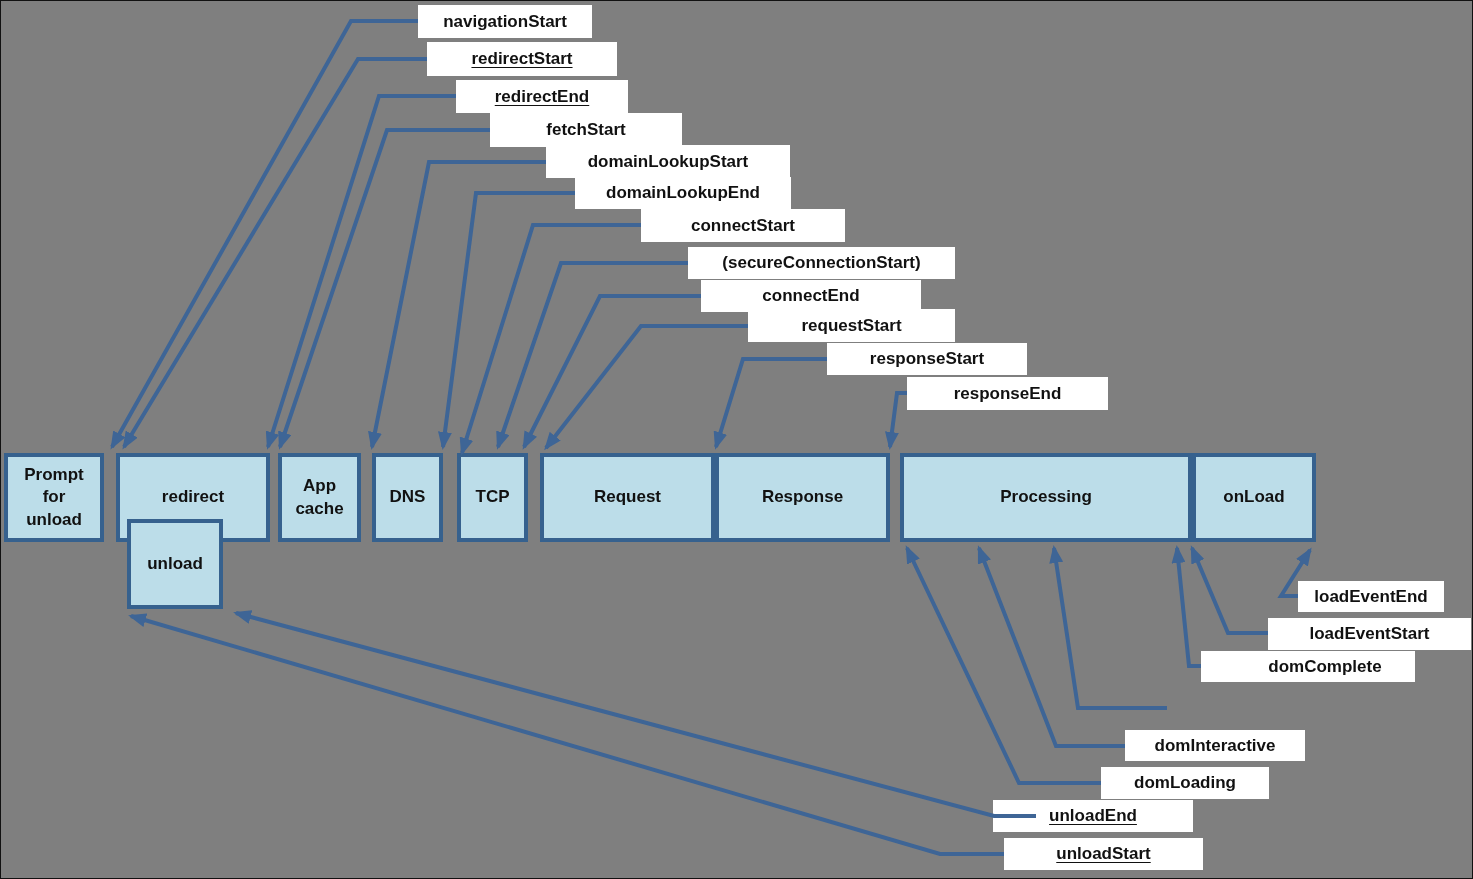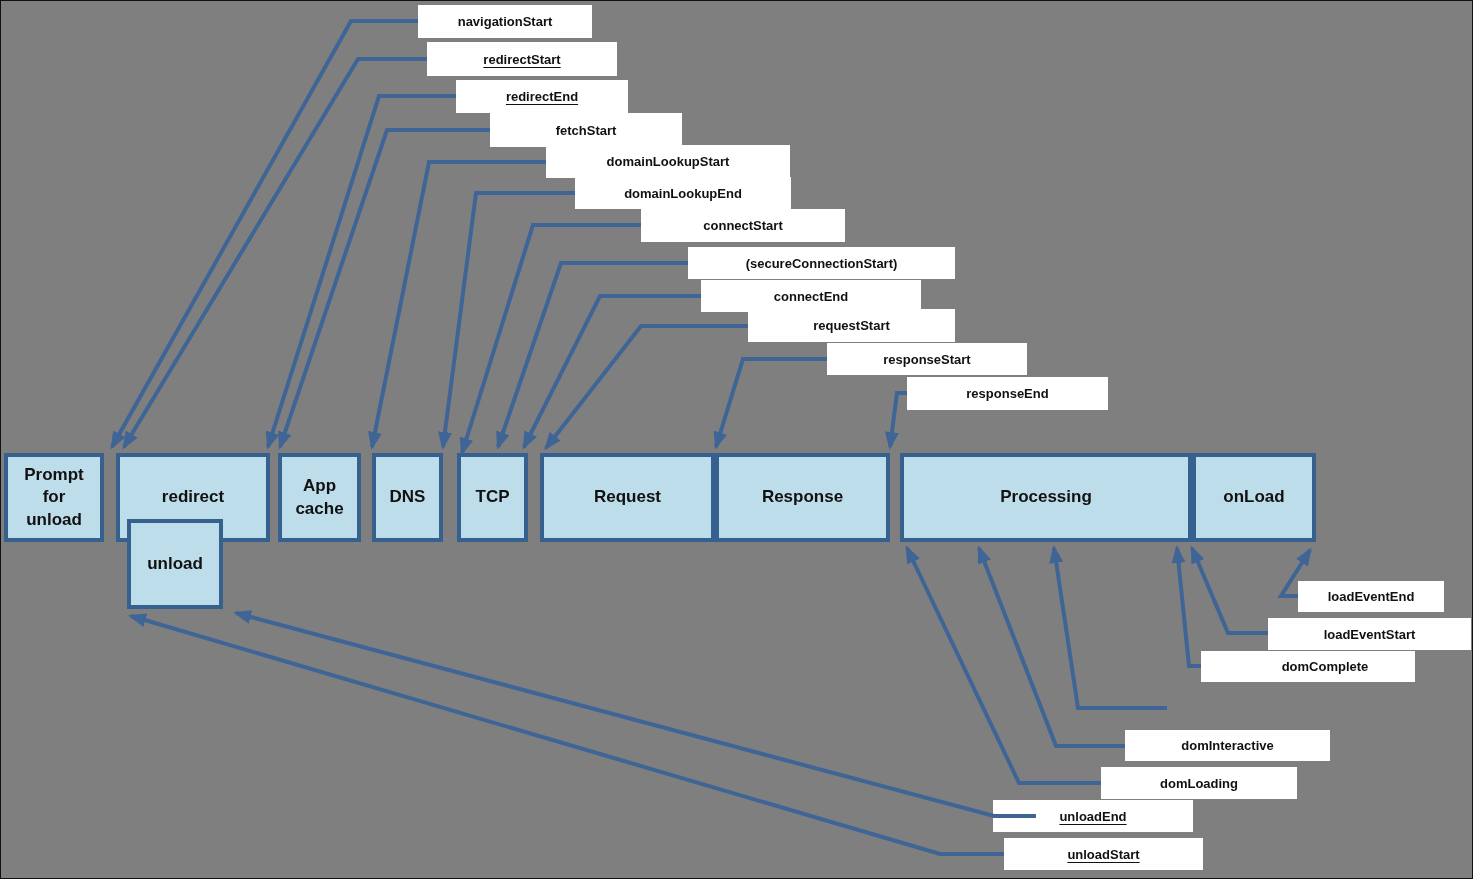--- a/index.html
+++ b/index.html
@@ -10,21 +10,21 @@
   }
   .box{
     position:absolute;background:#bcdde9;border:4px solid #36618e;box-sizing:border-box;
     display:flex;align-items:center;justify-content:center;
     font-weight:700;font-size:17px;color:#111;text-align:center;
     white-space:pre-line;line-height:1.45;
   }
   .evt{
     position:absolute;background:#ffffff;box-sizing:border-box;
     display:flex;align-items:center;justify-content:center;
-    font-weight:700;font-size:13px;color:#111;
+    font-weight:700;font-size:17px;color:#111;
   }
   .evt.u span{text-decoration:underline;text-underline-offset:3px;}
   #connectors{position:absolute;left:0;top:0;z-index:30;pointer-events:none;}
   .box{z-index:10;}
   .box.overlay{z-index:20;}
   .evt{z-index:5;}
 </style>
 </head>
 <body>
 
@@ -83,24 +83,24 @@
 
   <div class="evt" style="left:1297px;top:580px;width:146px;height:31px;">
       <span>loadEventEnd</span>
     </div>
   <div class="evt" style="left:1267px;top:617px;width:203px;height:32px;">
       <span>loadEventStart</span>
     </div>
   <div class="evt" style="left:1200px;top:650px;width:214px;height:31px;padding-left:34px;">
       <span>domComplete</span>
     </div>
-  <div class="evt" style="left:1124px;top:729px;width:205px;height:31px;">
+  <div class="evt" style="left:1124px;top:729px;width:180px;height:31px;">
       <span>domInteractive</span>
     </div>
-  <div class="evt" style="left:1100px;top:766px;width:196px;height:32px;text-align:center;">
+  <div class="evt" style="left:1100px;top:766px;width:168px;height:32px;text-align:center;">
       <span>domLoading</span>
     </div>
   <div class="evt u" style="left:992px;top:799px;width:200px;height:32px;">
       <span>unloadEnd</span>
     </div>
   <div class="evt u" style="left:1003px;top:837px;width:199px;height:32px;">
       <span>unloadStart</span>
     </div>
 
   <svg id="connectors" width="1473" height="879" viewBox="0 0 1473 879">

